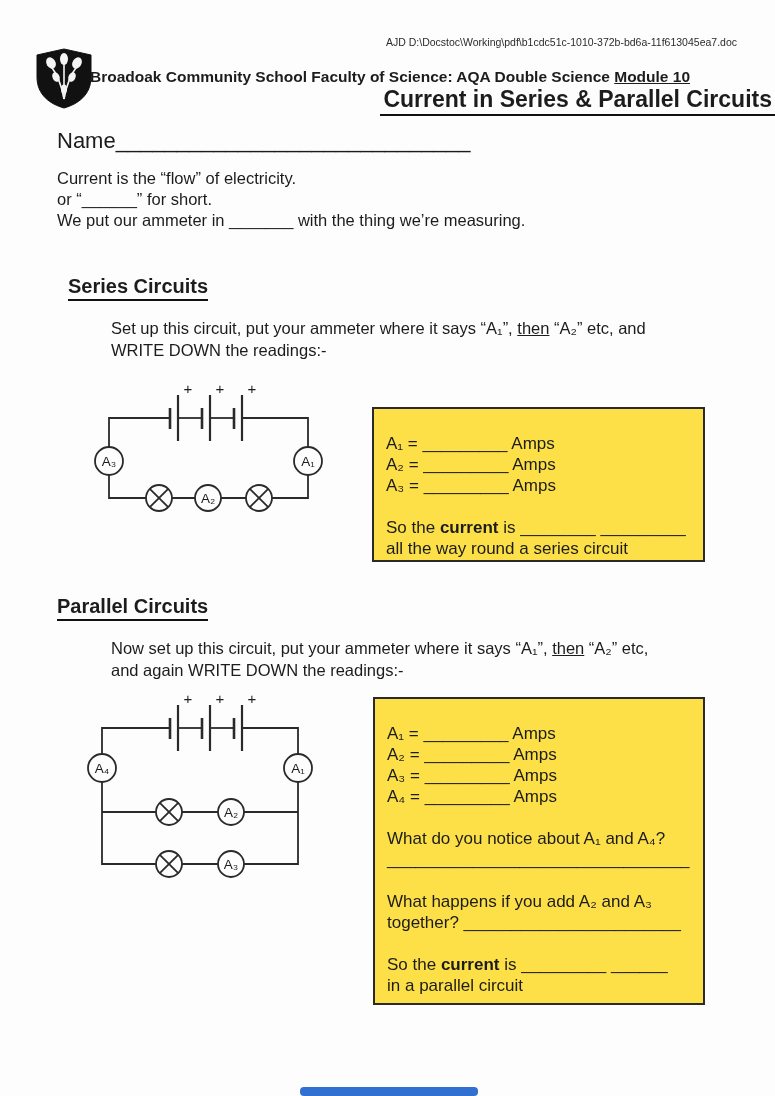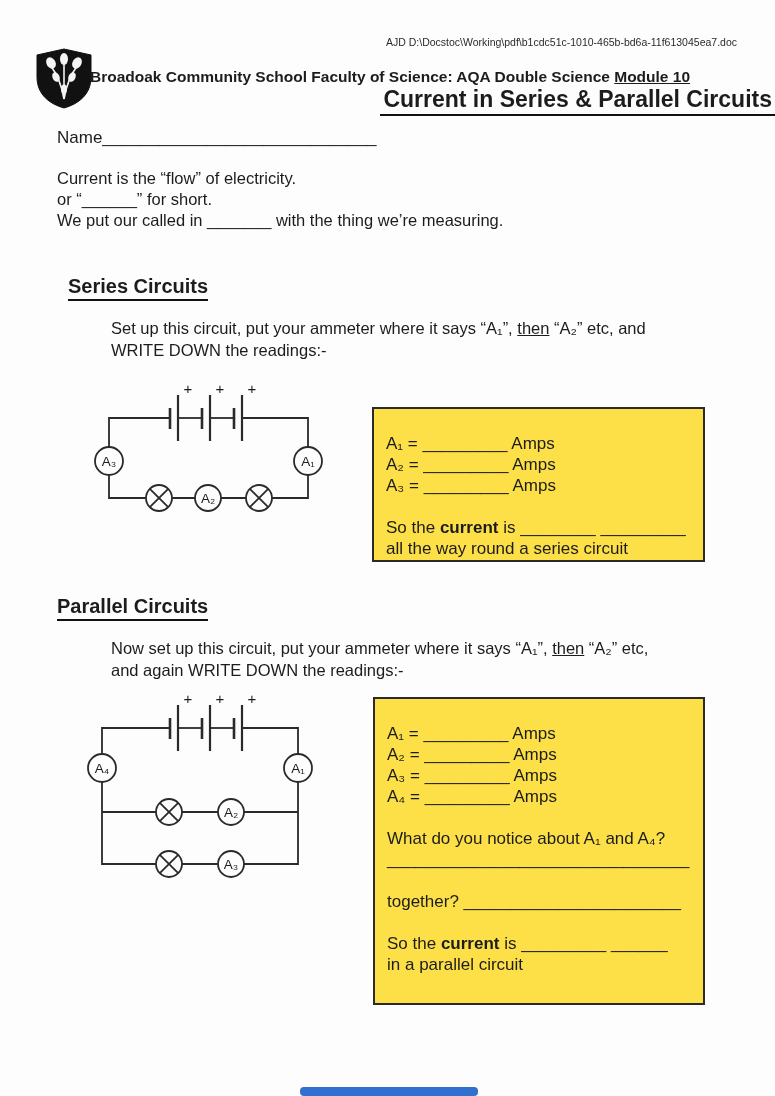--- a/index.html
+++ b/index.html
@@ -12,21 +12,21 @@
   .filepath { top:36px; right:38px; font-size:10.5px; color:#2b2b2b; }
 
   .crest { left:34px; top:47px; width:60px; height:62px; }
 
   .school-line { left:90px; top:68px; font-size:15.5px; font-weight:bold; white-space:nowrap; }
   .school-line .module { text-decoration:underline; }
 
   .title-wrap { left:0; right:0; top:86px; text-align:right; }
   .page-title { display:inline-block; font-size:23px; font-weight:bold; border-bottom:2.5px solid #111; padding:0 3px 1px 3px; }
 
-  .name-line { left:57px; top:128px; font-size:17px; }
+  .name-line { left:57px; top:128px; font-size:22px; }
 
   .intro { left:57px; top:168px; font-size:16.5px; line-height:21px; white-space:nowrap; }
 
   .section-heading { font-size:20px; font-weight:bold; display:inline-block; border-bottom:2.5px solid #111; padding-bottom:1px; }
   .series-heading-wrap { left:68px; top:275px; }
   .parallel-heading-wrap { left:57px; top:595px; }
 
   .instructions { left:111px; font-size:16.5px; line-height:22px; white-space:nowrap; }
   .series-instructions { top:317px; }
   .parallel-instructions { top:637px; }
@@ -50,21 +50,21 @@
   .spacer { height:21px; }
   .b { font-weight:bold; }
 
   .accent-bar { left:300px; top:1087px; width:178px; height:9px; background:#316fd0; border-radius:4px; }
 </style>
 </head>
 <body>
 
 <div class="page">
 
-  <div class="abs filepath">AJD D:\Docstoc\Working\pdf\b1cdc51c-1010-465b-bd6a-11f613045ea7.doc</div>
+  <div class="abs filepath">AJD D:\Docstoc\Working\pdf\b1cdc51c-1010-372b-bd6a-11f613045ea7.doc</div>
 
   <svg class="abs crest" viewBox="0 0 60 62">
     <path d="M30 2 L57 8 L57 30 C57 48 44 57 30 61 C16 57 3 48 3 30 L3 8 Z" fill="#111" stroke="#111"></path>
     <g stroke="#f4f4f4" stroke-width="1.6" fill="none">
       <path d="M30 52 C28 40 24 28 16 18"></path>
       <path d="M30 52 C32 40 36 28 44 18"></path>
       <path d="M30 50 C30 38 30 26 30 14"></path>
     </g>
     <g fill="#f4f4f4">
       <ellipse cx="17" cy="16" rx="4.5" ry="6" transform="rotate(-30 17 16)"></ellipse>
@@ -80,21 +80,21 @@
 
   <div class="abs title-wrap">
     <span class="page-title">Current in Series &amp; Parallel Circuits</span>
   </div>
 
   <div class="abs name-line"><span>Name</span><span>_____________________________</span></div>
 
   <div class="abs intro">
     <div>Current is the “flow” of electricity.</div>
     <div>or “______” for short.</div>
-    <div>We put our called in _______ with the thing we’re measuring.</div>
+    <div>We put our ammeter in _______ with the thing we’re measuring.</div>
   </div>
 
   <div class="abs series-heading-wrap">
     <span class="section-heading">Series Circuits</span>
   </div>
 
   <div class="abs instructions series-instructions">
     <div><span>Set up this circuit, put your ammeter where it says “A₁”, </span><span class="u">then</span><span> “A₂” etc, and</span></div>
     <div>WRITE DOWN the readings:-</div>
   </div>
@@ -206,20 +206,21 @@
 
   <div class="abs readings-box parallel-box">
     <div class="row"><span>A₁ = </span><span>_________</span><span> Amps</span></div>
     <div class="row"><span>A₂ = </span><span>_________</span><span> Amps</span></div>
     <div class="row"><span>A₃ = </span><span>_________</span><span> Amps</span></div>
     <div class="row"><span>A₄ = </span><span>_________</span><span> Amps</span></div>
     <div class="spacer"></div>
     <div class="row">What do you notice about A₁ and A₄?</div>
     <div class="row">________________________________</div>
     <div class="spacer"></div>
+    <div class="row">What happens if you add A₂ and A₃</div>
     <div class="row"><span>together? </span><span>_______________________</span></div>
     <div class="spacer"></div>
     <div class="row"><span>So the </span><span class="b">current</span><span> is </span><span>_________  ______</span></div>
     <div class="row">in a parallel circuit</div>
   </div>
 
   <div class="abs accent-bar"></div>
 
 </div>
 

